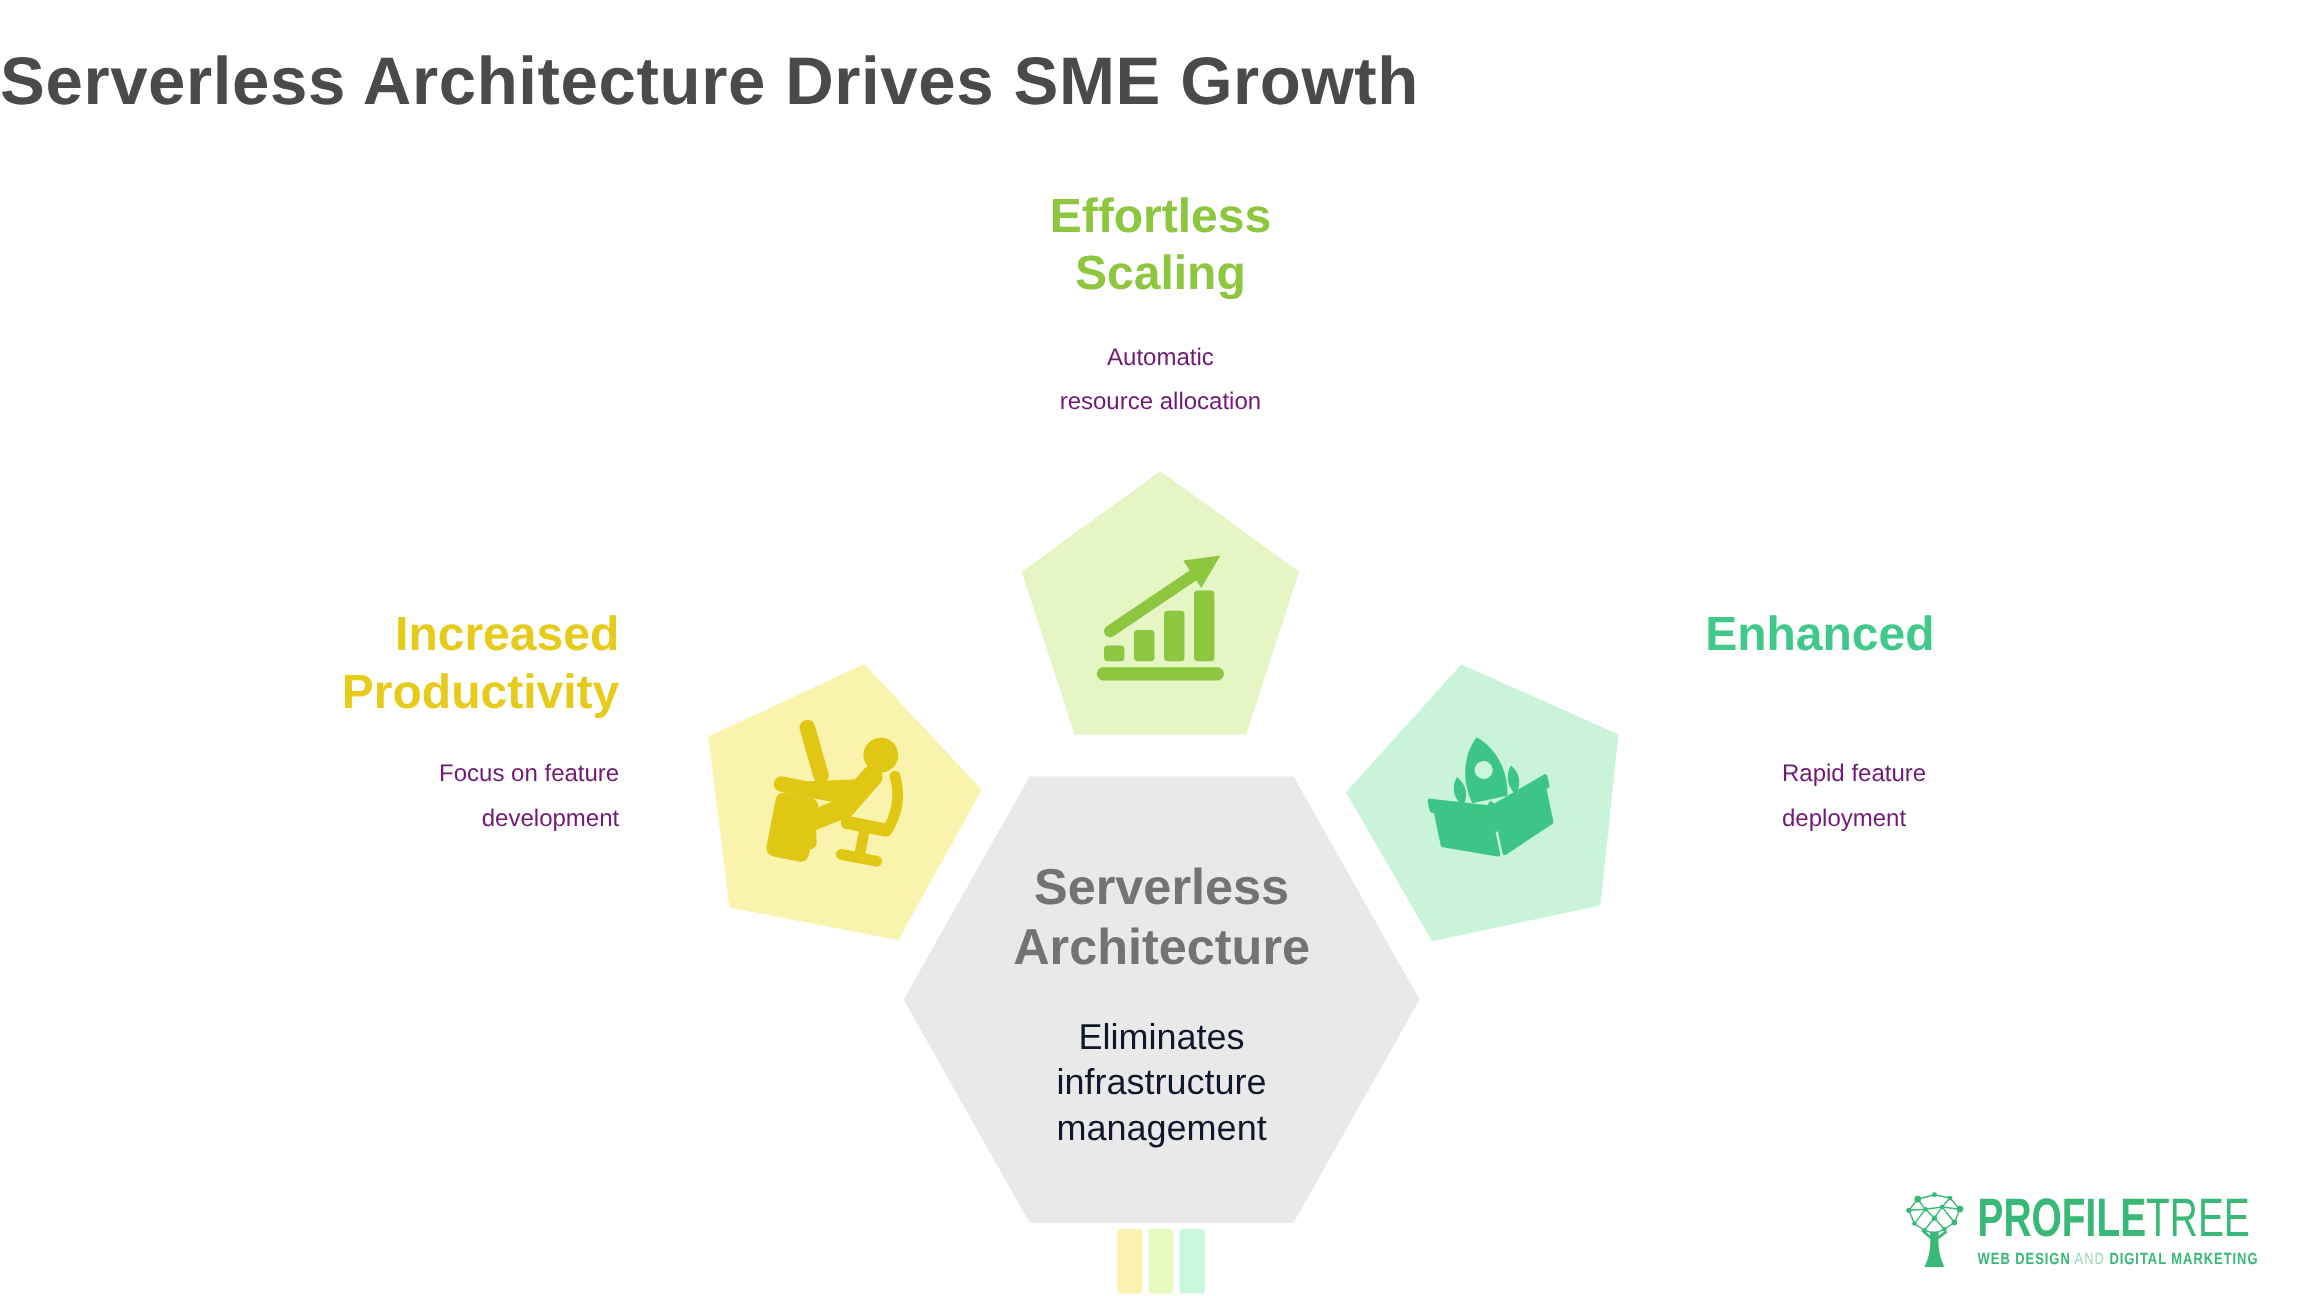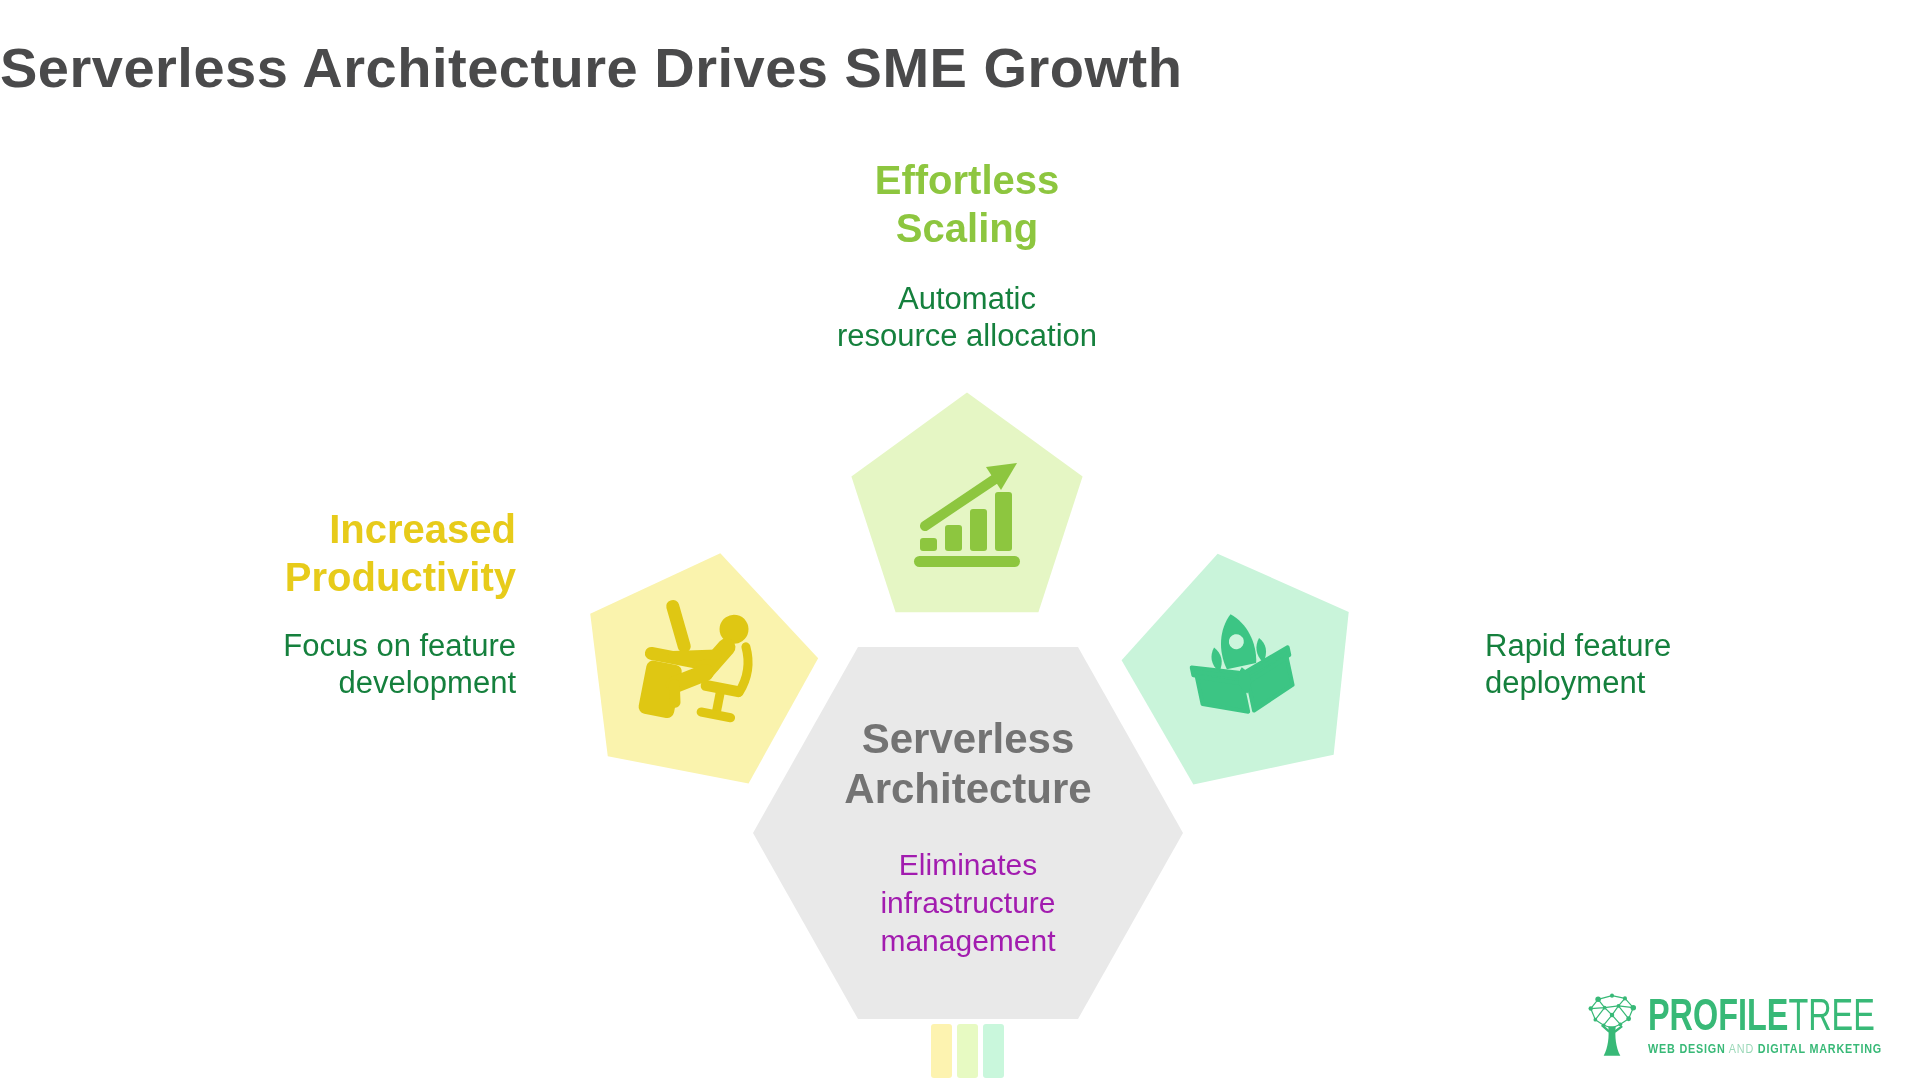--- a/index.html
+++ b/index.html
@@ -10,37 +10,37 @@
   }
   .shape-layer { position:absolute; left:0; top:0; width:1920px; height:1080px; }
 
   .title {
     position:absolute; top:36px; left:0; width:100%;
     text-align:left; font-size:56px; font-weight:bold;
     color:#4a4a4b; letter-spacing:0.5px; margin:0; line-height:64px;
   }
 
   .heading { position:absolute; font-weight:bold; font-size:40px; line-height:48px; }
-  .bodytext { position:absolute; font-size:31px; line-height:37px; color:#15803d; }
+  .bodytext { position:absolute; font-size:20px; line-height:37px; color:#701a75; }
   .line { display:block; }
 
   .top-heading  { top:156px; left:767px; width:400px; text-align:center; color:#8dc63f; }
   .top-body     { top:280px; left:727px; width:480px; text-align:center; }
   .left-heading { top:505px; left:196px; width:320px; text-align:right; color:#e7cb1a; }
   .left-body    { top:627px; left:196px; width:320px; text-align:right; }
   .right-heading{ top:505px; left:1421px; width:340px; text-align:left; color:#40c98a; }
   .right-body   { top:627px; left:1485px; width:340px; text-align:left; }
 
   .hex-heading {
     position:absolute; top:714px; left:768px; width:400px; text-align:center;
     font-size:42px; font-weight:bold; color:#737373; line-height:50px;
   }
   .hex-body {
     position:absolute; top:846px; left:768px; width:400px; text-align:center;
-    font-size:30px; color:#a21caf; line-height:38px;
+    font-size:30px; color:#0f172a; line-height:38px;
   }
 
   .bar { position:absolute; top:1024px; width:21px; height:54px; border-radius:3px; }
   .bar-1 { left:931px; background:#fdf3b0; }
   .bar-2 { left:957px; background:#e7fac2; }
   .bar-3 { left:983px; background:#c9f7dc; }
 
   .logo { position:absolute; left:1584px; top:991px; display:flex; align-items:flex-start; }
   .logo-tree { width:56px; height:74px; flex:0 0 auto; }
   .logo-text { margin-left:8px; }
@@ -128,20 +128,21 @@
   <div class="heading left-heading">
     <span class="line">Increased</span>
     <span class="line">Productivity</span>
   </div>
   <div class="bodytext left-body">
     <span class="line">Focus on feature</span>
     <span class="line">development</span>
   </div>
 
   <div class="heading right-heading">
+    <span class="line">Enhanced</span>
   </div>
   <div class="bodytext right-body">
     <span class="line">Rapid feature</span>
     <span class="line">deployment</span>
   </div>
 
   <div class="hex-heading">
     <span class="line">Serverless</span>
     <span class="line">Architecture</span>
   </div>

